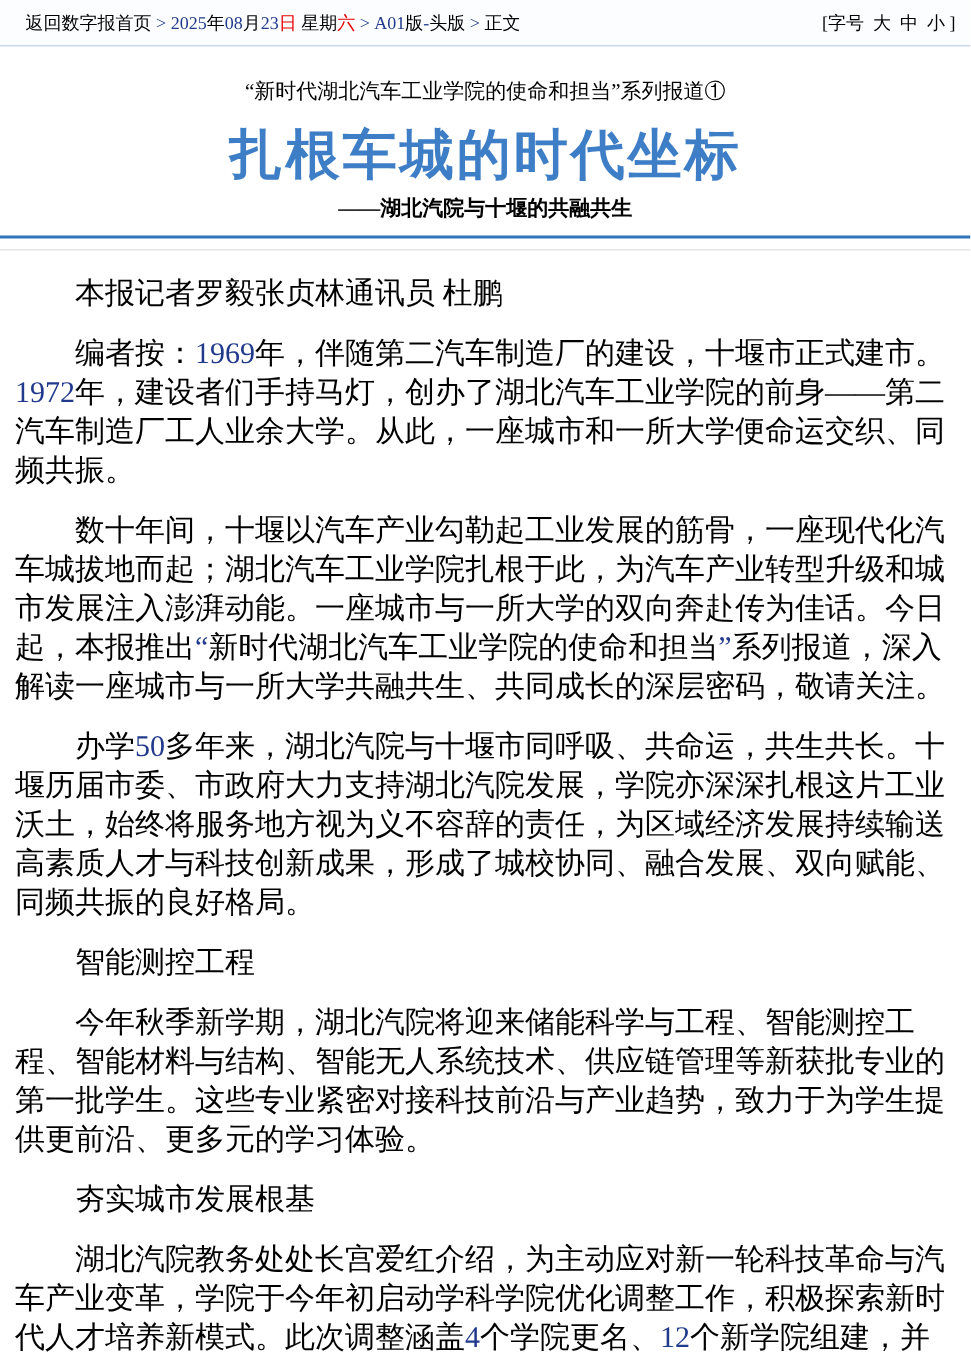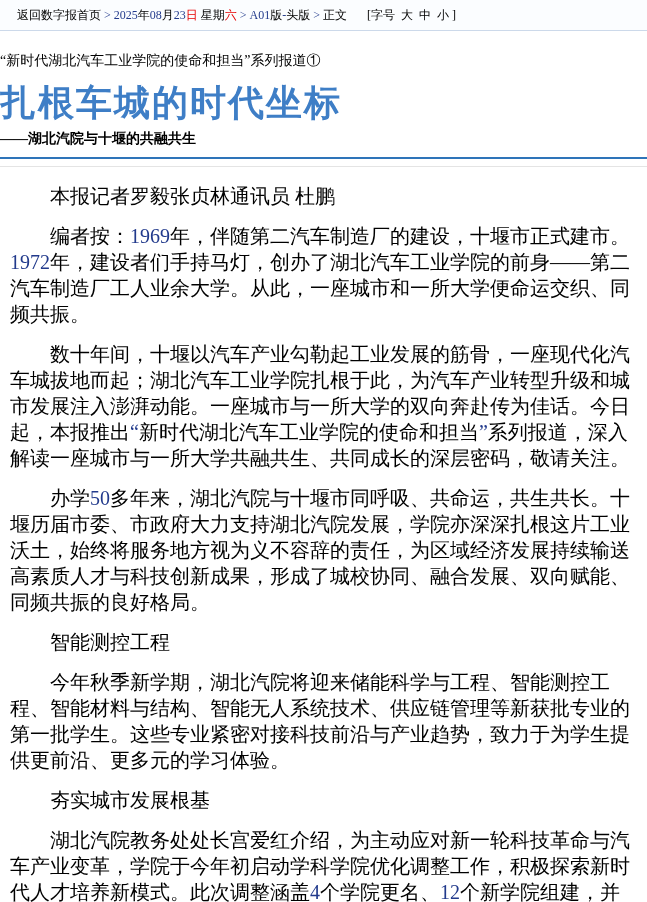--- a/index.html
+++ b/index.html
@@ -4,33 +4,33 @@
 <style>
   html,body{margin:0;padding:0;}
   body{
     width:647px;height:902px;overflow:hidden;background:#ffffff;
     font-family:"Liberation Serif","DejaVu Serif",serif;color:#000;
     position:relative;
   }
   
   .topbar{
     height:31px;box-sizing:border-box;
-    display:flex;align-items:center;
+    display:flex;justify-content:space-between;align-items:center;
     padding:0 10px 0 17px;
     background:#fbfdff;border-bottom:1px solid #ccd9ea;
     font-size:12px;white-space:nowrap;gap:20px;
   }
   .crumb span{display:inline;}
   .crumb .sep{color:#223a8c;}
   .crumb .red{color:#e60000;}
   .crumb .link{cursor:pointer;}
   .fontsize{font-size:12px;}
   .fontsize .opt{cursor:pointer;margin:0 3px;}
   
-  .header{text-align:left;padding-top:21px;}
+  .header{text-align:center;padding-top:21px;}
   .series{font-size:14px;margin:0 0 9px;}
   .title{
     font-size:36px;font-weight:bold;color:#3e7ec6;
     margin:0 0 2px;letter-spacing:2px;
   }
   .subtitle{font-size:14px;font-weight:bold;margin:0 0 9px;}
   .rule-blue{height:2px;background:#2e74b9;}
   .rule-gray{height:1px;background:#e4e4e4;margin-top:7px;}
   
   .article{padding:2px 10px 0;font-size:20px;line-height:26px;}

